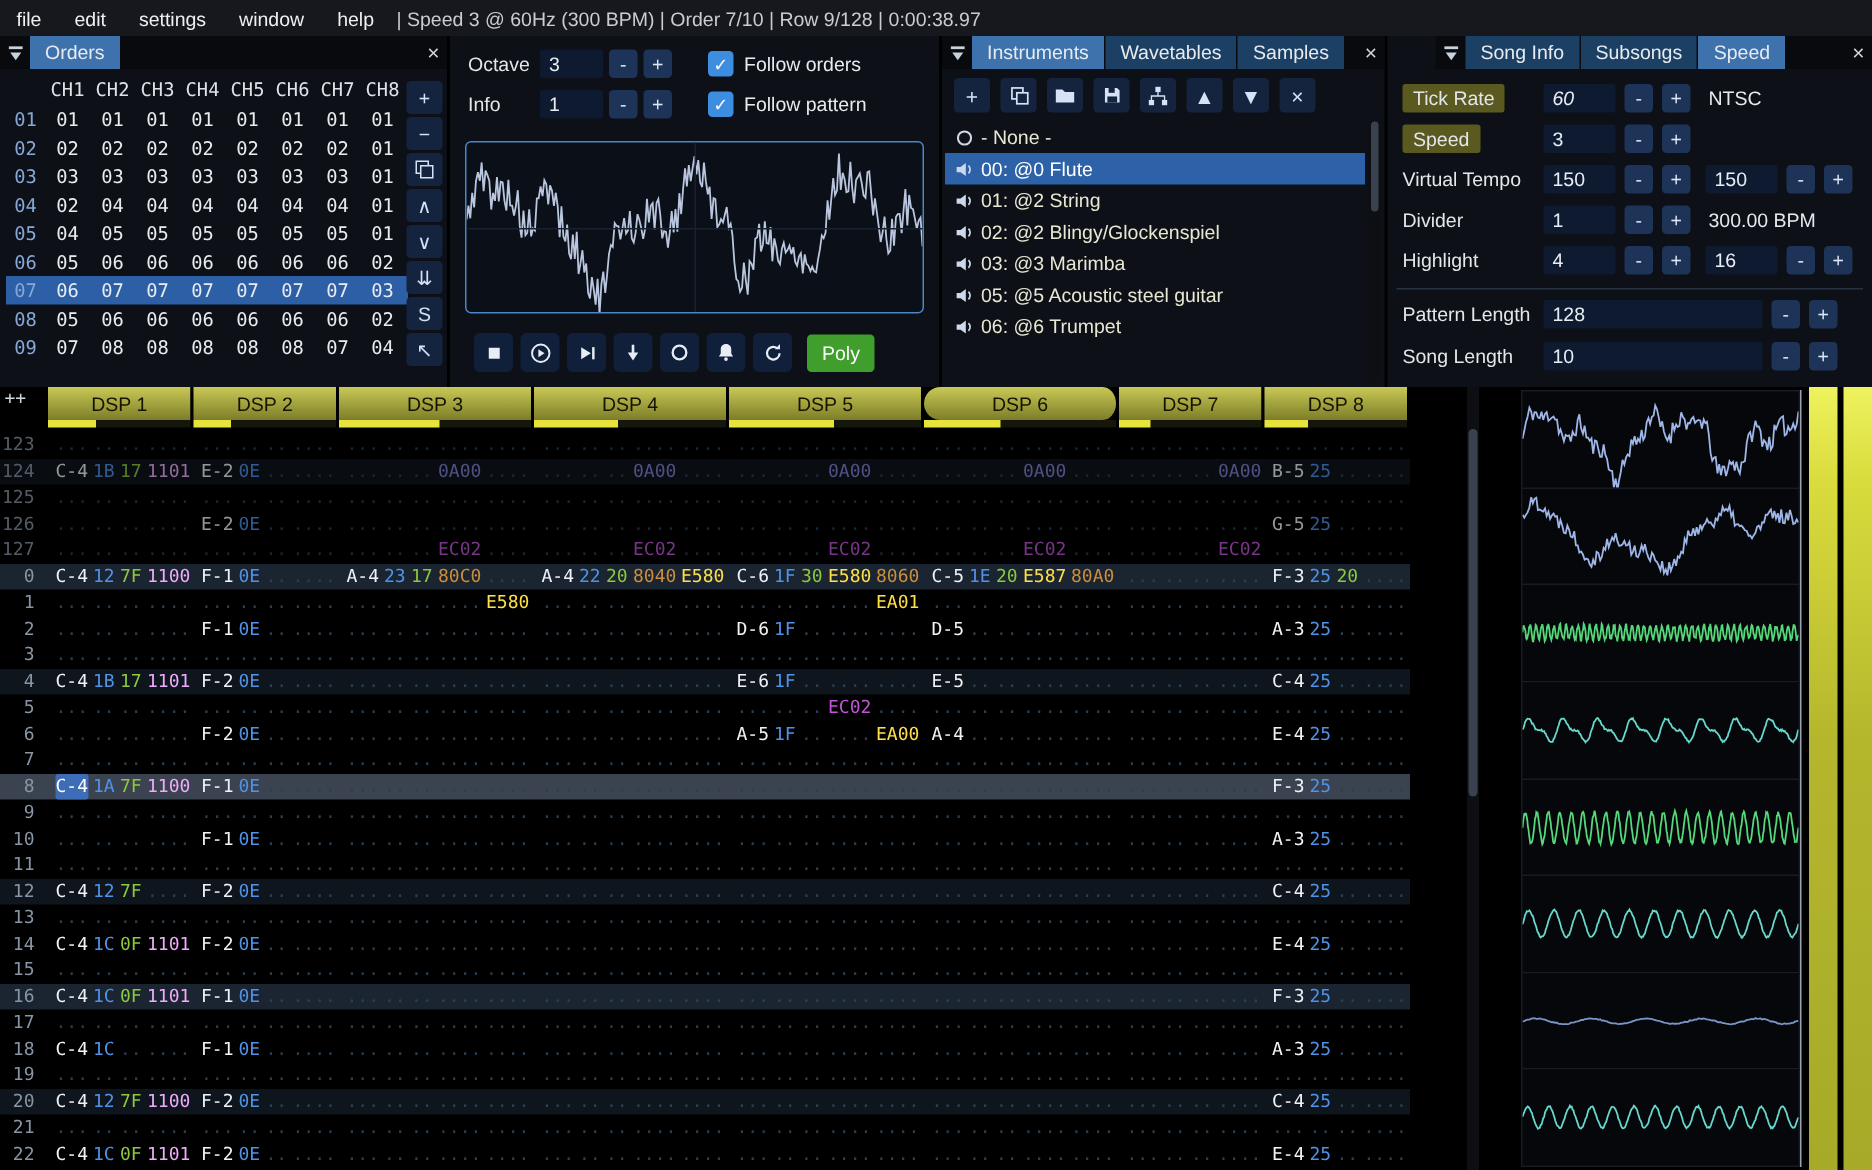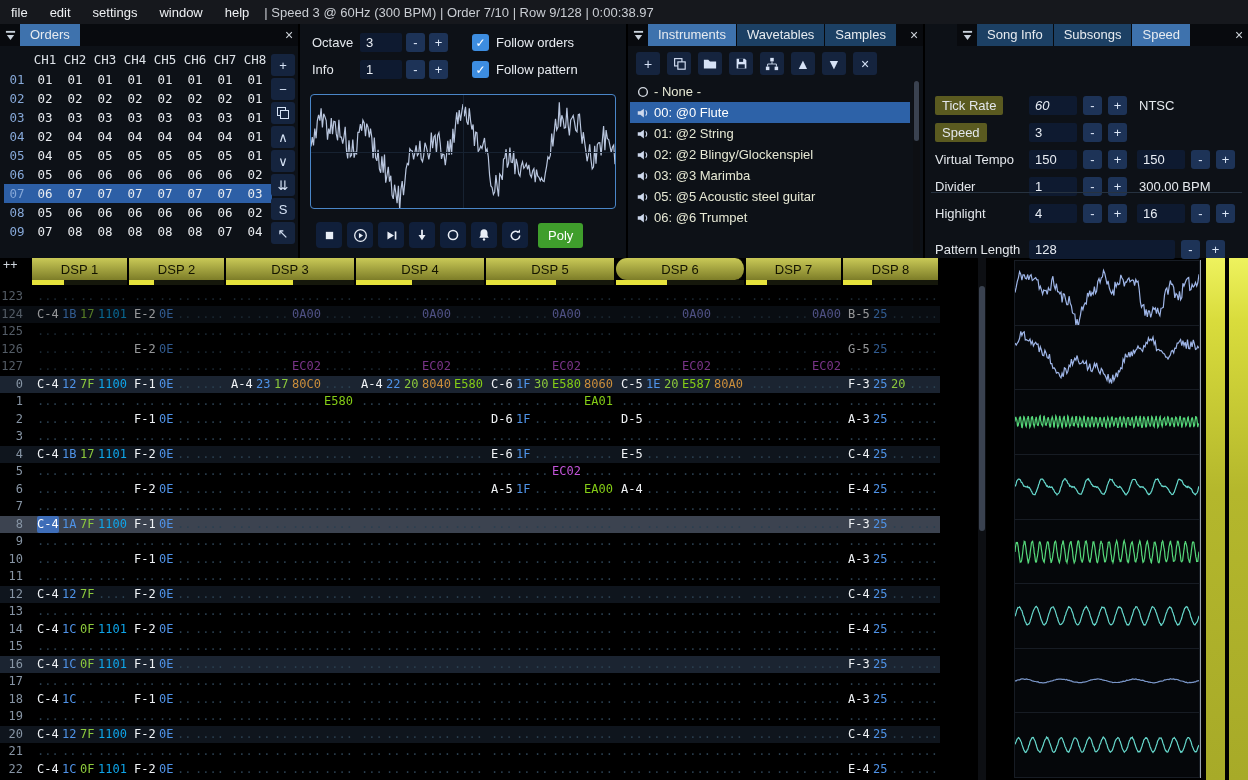--- a/index.html
+++ b/index.html
@@ -57,21 +57,21 @@
   #instr-toolbar{position:absolute;left:8px;top:28px;display:flex;gap:7px;}
   .ibtn{width:24px;height:23px;background:#15243e;border-radius:3px;color:#d6e2f6;font-size:14px;
         display:flex;align-items:center;justify-content:center;}
   #instr-list{position:absolute;left:2px;top:57px;width:280px;bottom:2px;overflow:hidden;}
   .iitem{height:21px;display:flex;align-items:center;padding-left:6px;font-size:13px;color:#e6e8d4;}
   .iitem.selected{background:#2d62a8;color:#fff;}
   .iicon{width:18px;display:flex;align-items:center;}
   #instr-scroll{position:absolute;right:3px;top:57px;width:7px;bottom:4px;background:#0d0f13;}
   #instr-scroll .handle{position:absolute;left:1px;right:1px;top:0;height:60px;background:#3a4250;border-radius:3px;}
   
-  .srow{position:absolute;left:0;width:100%;height:22px;margin-top:40px;}
+  .srow{position:absolute;left:0;width:100%;height:22px;}
   .slabel{position:absolute;left:10px;top:2px;font-size:13px;color:#e3e7ec;}
   .slabel.lbtn{background:#5a5a20;padding:2px 7px;border-radius:2px;top:0;}
   .sbox{position:absolute;top:0;background:#0e1a30;color:#e8edf4;font-size:13px;padding:2px 6px;
         border-radius:2px;height:15px;line-height:15px;box-sizing:content-box;}
   .smin,.splu{position:absolute;top:0;width:19px;height:19px;background:#1d3357;border-radius:3px;
         color:#dce7f7;font-size:13px;display:flex;align-items:center;justify-content:center;}
   .sextra{position:absolute;left:214px;top:2px;font-size:13px;color:#e6eaef;}
   #song-sep{position:absolute;left:6px;right:6px;top:168px;height:1px;background:#263240;}
   
   #pattern{position:absolute;top:258px;left:0;width:1012px;height:522px;background:#000;
@@ -89,21 +89,21 @@
   .prow.h4{background:#0f151d;}
   .prow.h16{background:#1b2431;}
   .prow.cur{background:#3c4350;}
   .prow.dim{opacity:.62;}
   .rnum{width:32px;box-sizing:border-box;padding-right:9px;text-align:right;color:#8795a5;}
   .pcell{box-sizing:border-box;padding-left:5px;white-space:nowrap;}
   .seg{display:inline-block;margin-right:3px;overflow:visible;}
   .s3{width:22px;}.s2{width:15px;}.s4{width:29px;}
   .dots{color:#2a3f50;}
   .note{color:#f0f3f6;}.ins{color:#4f93e8;}.vol{color:#8cc93c;}
-  .fxgold{color:#0ea5e9;}.fxind{color:#8083d6;}.fxpur{color:#c254d8;}.fxyel{color:#84cc16;}.fxorg{color:#cb8e3b;}
+  .fxgold{color:#f0abfc;}.fxind{color:#8083d6;}.fxpur{color:#c254d8;}.fxyel{color:#fde047;}.fxorg{color:#cb8e3b;}
   .cursor{background:#3e6db8;color:#fff;border-radius:2px;}
   #pscroll{position:absolute;left:978px;top:0;bottom:0;width:8px;background:#0d0f13;}
   #pscroll .handle{position:absolute;left:1px;right:1px;top:28px;height:245px;background:#3a4250;border-radius:3px;}
   
   #chanosc{position:absolute;left:1014px;top:260px;width:186px;height:518px;display:flex;
            flex-direction:column;border-right:1px solid #9aa3ad;box-sizing:content-box;}
   .osccell{flex:1;border:1px solid #171c24;border-top:none;background:#05070a;position:relative;}
   .osccell:first-child{border-top:1px solid #171c24;}
   .osccell svg{position:absolute;left:0;top:0;width:100%;height:100%;}
   #metersbox{position:absolute;left:1206px;top:258px;width:42px;height:522px;display:flex;gap:4px;}

